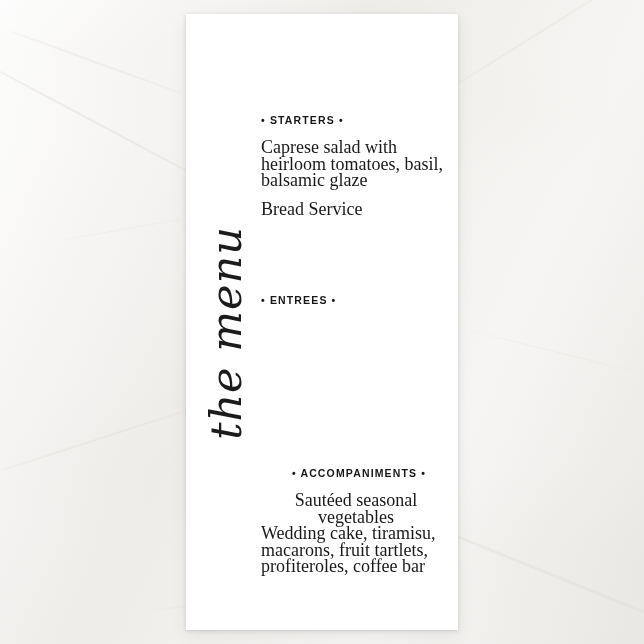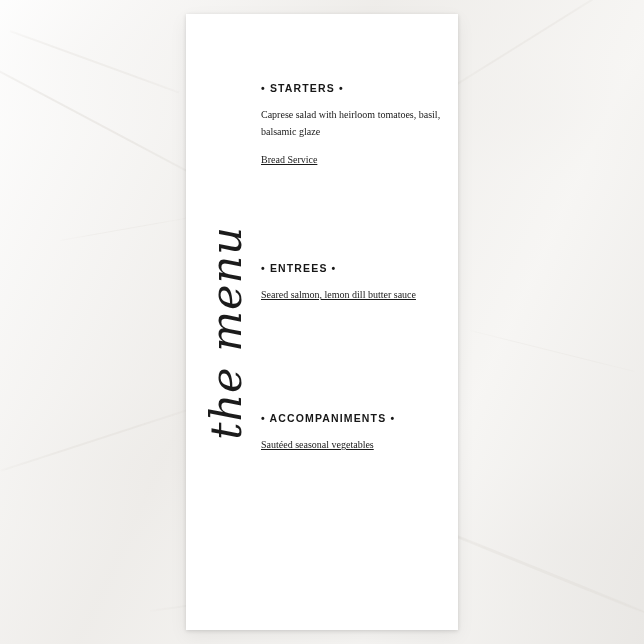--- a/index.html
+++ b/index.html
@@ -91,34 +91,35 @@
     width: 196px;
   }
   .section-head {
     font-family: "Liberation Sans", sans-serif;
     font-size: 10.5px;
     font-weight: 700;
     letter-spacing: 1.15px;
     color: #171717;
     margin-bottom: 13px;
     white-space: nowrap;
+    margin-top: 32px;
   }
   .item {
     font-family: "Liberation Serif", serif;
-    font-size: 10px;
+    font-size: 18px;
     line-height: 16.5px;
     color: #191919;
     margin-bottom: 12px;
     max-width: 190px;
   }
-  .item:last-child { margin-bottom: 0; text-decoration: underline; }
+  .item:last-child { margin-bottom: 0; }
 
   .s-starters       { top: 68px; }
   .s-entrees        { top: 248px; }
-  .s-accompaniments { top: 398px; }
+  .s-accompaniments { top: 421px; text-align: center; }
   .s-dessert        { top: 511px; }
 </style>
 </head>
 <body>
 
 <div class="backdrop">
   <div class="vein v1"></div>
   <div class="vein v2"></div>
   <div class="vein v3"></div>
   <div class="vein v4"></div>
@@ -137,25 +138,25 @@
   <div class="content">
 
     <div class="section s-starters">
       <div class="section-head">• STARTERS •</div>
       <div class="item">Caprese salad with heirloom tomatoes, basil, balsamic glaze</div>
       <div class="item">Bread Service</div>
     </div>
 
     <div class="section s-entrees">
       <div class="section-head">• ENTREES •</div>
-      <div class="item">Seared salmon, lemon dill butter sauce</div>
     </div>
 
     <div class="section s-accompaniments">
       <div class="section-head">• ACCOMPANIMENTS •</div>
       <div class="item">Sautéed seasonal vegetables</div>
     </div>
 
     <div class="section s-dessert">
+      <div class="item">Wedding cake, tiramisu, macarons, fruit tartlets, profiteroles, coffee bar</div>
     </div>
 
   </div>
 </div>
 
 </body></html>

